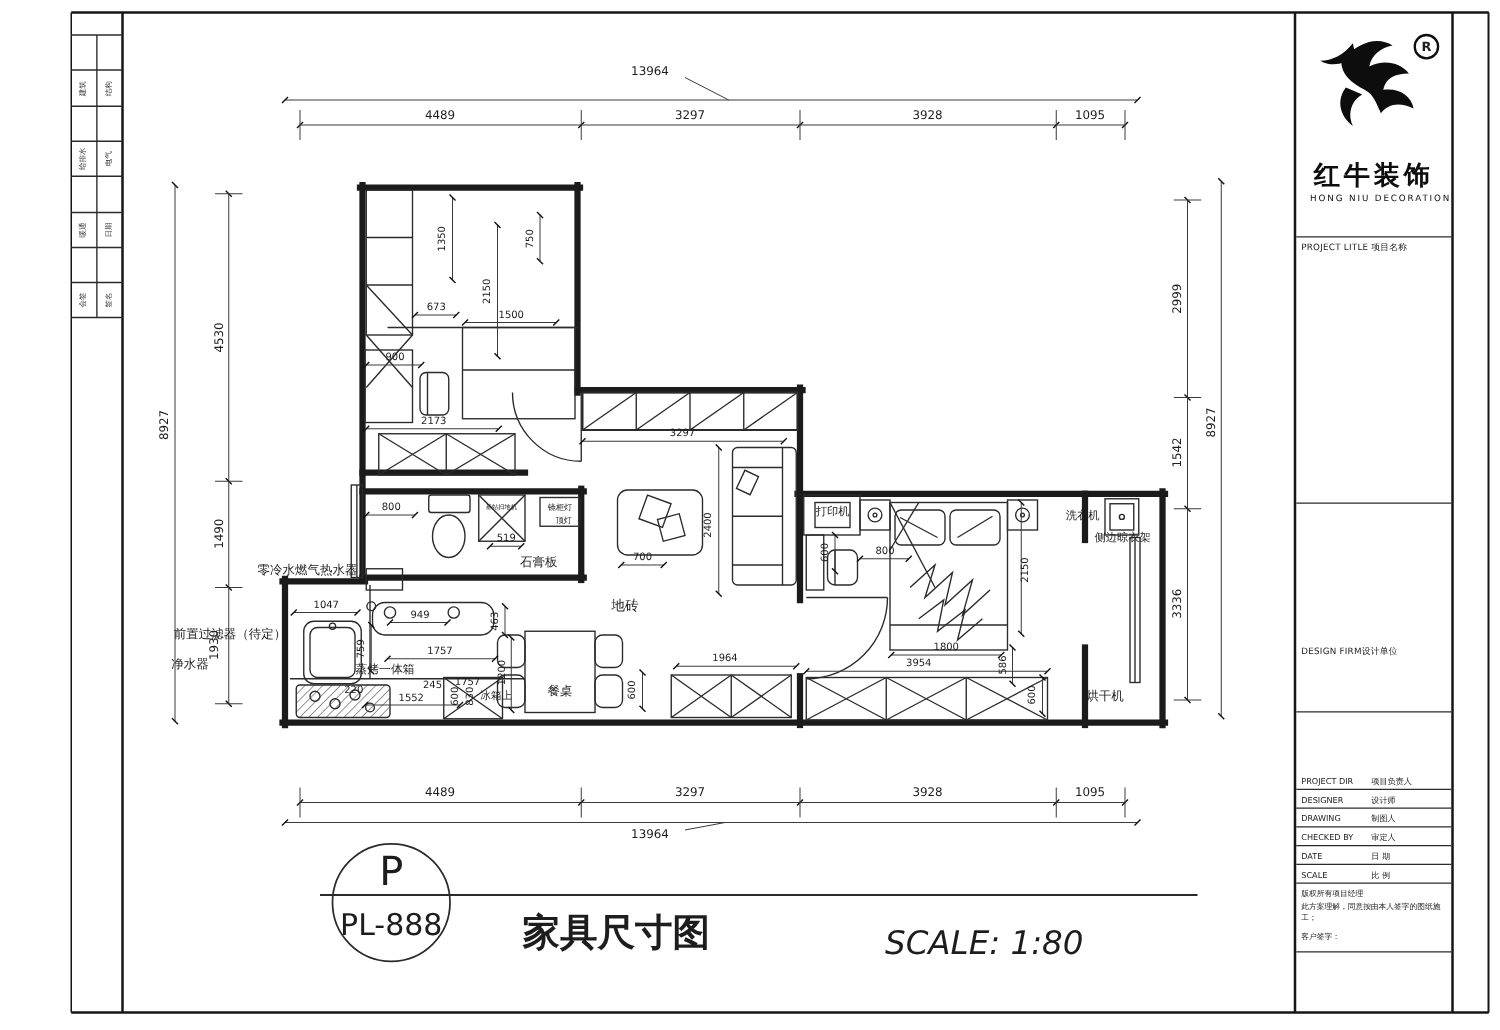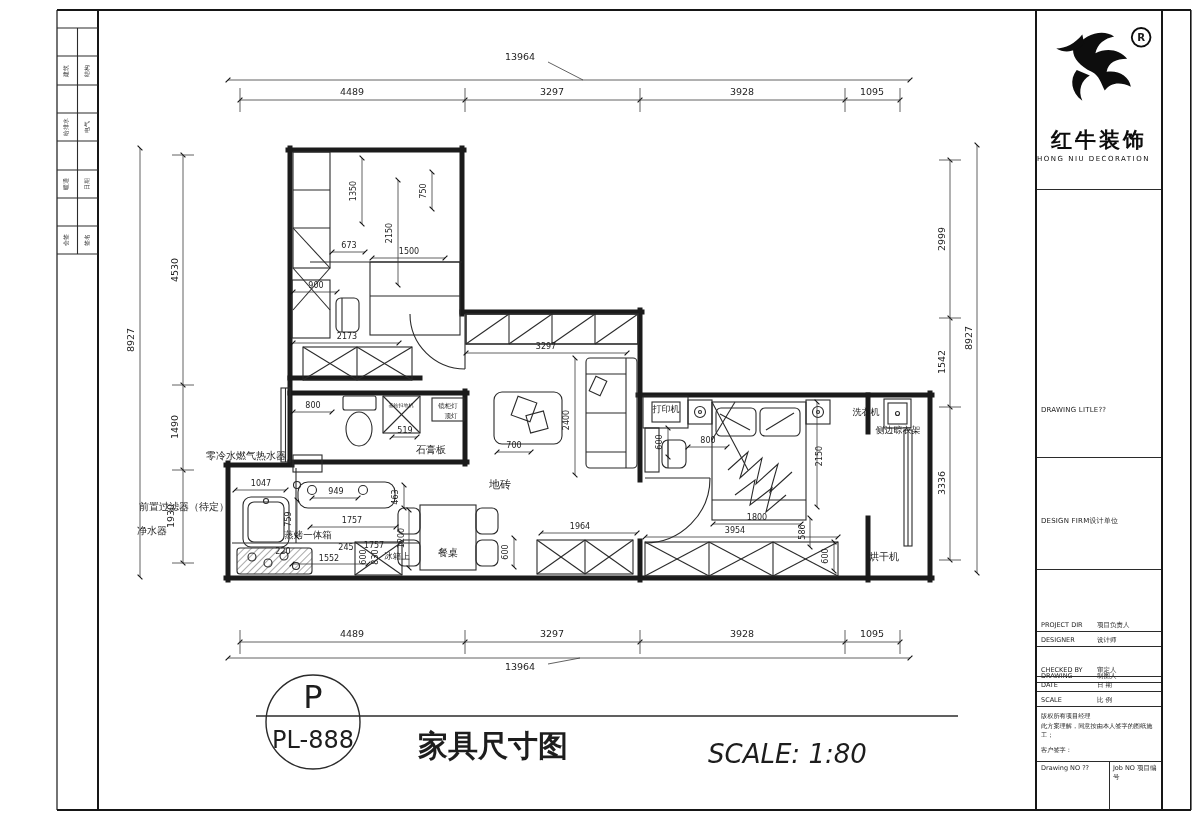--- a/index.html
+++ b/index.html
@@ -21,21 +21,21 @@
   #tblock{position:absolute;left:1035px;top:10px;width:128px;height:800px;
           border-left:2px solid #161616;border-right:2px solid #161616;box-sizing:border-box;}
   .tb-sec{position:absolute;left:0;right:0;border-bottom:1px solid #2b2b2b;box-sizing:border-box;}
   .tb-label{font-size:7px;padding:3px 0 0 4px;letter-spacing:.2px;color:#222;}
   .tb-row{position:absolute;left:0;right:0;height:15px;border-bottom:1px solid #2b2b2b;box-sizing:border-box;font-size:6.5px;}
   .tb-row .l{position:absolute;left:4px;top:4px;}
   .tb-row .v{position:absolute;left:60px;top:4px;}
   .rev-cell{position:absolute;top:0;bottom:0;font-size:6.5px;padding:2px 0 0 4px;box-sizing:border-box;}
   .logo-cn{position:absolute;left:0;right:0;top:116px;text-align:center;font-size:21px;font-weight:bold;
            letter-spacing:3px;color:#0d0d0d;}
-  .logo-en{position:absolute;left:0;right:0;top:145px;text-align:left;font-size:7px;letter-spacing:1.5px;color:#0d0d0d;}
+  .logo-en{position:absolute;left:0;right:0;top:145px;text-align:right;font-size:7px;letter-spacing:1.5px;color:#0d0d0d;}
   .copyr{font-size:6.2px;line-height:1.55;padding:4px 3px 0 4px;color:#222;}
   .copyr .sig{margin-top:5px;}
 </style>
 </head>
 <body>
 
 <div id="sheet">
 
 <svg width="1200" height="824" viewBox="0 0 1200 824" style="position:absolute;left:0;top:0;">
   <defs>
@@ -399,37 +399,37 @@
       <path d="M30,28 C44,10 62,6 74,14 C64,16 56,22 54,32 C66,26 80,28 88,38 C76,38 68,42 66,52 C78,50 90,56 92,68 C80,62 70,64 64,72 C60,64 58,56 50,52 C38,46 30,38 30,28 Z" fill="#0d0d0d"></path>
       <path d="M34,50 C26,60 28,74 40,83 C35,72 39,61 48,56 Z" fill="#0d0d0d"></path>
       <path d="M40,12 C32,22 22,27 12,27 C22,33 34,30 42,22 Z" fill="#0d0d0d"></path>
       <circle cx="103" cy="15" r="10" fill="none" stroke="#0d0d0d" stroke-width="2"></circle>
       <text x="103" y="19" style="font-size:11px;font-weight:bold;text-anchor:middle">R</text>
     </svg>
     <div class="logo-cn">红牛装饰</div>
     <div class="logo-en">HONG NIU DECORATION</div>
   </div>
 
-  <div class="tb-sec" style="top:393px;height:55px;">
-    <div class="tb-label">DRAWING LITLE??</div>
+  <div class="tb-sec" style="top:180px;height:213px;">
+    <div class="tb-label">PROJECT LITLE  项目名称</div>
   </div>
   <div class="tb-sec" style="top:503px;height:57px;">
     <div class="tb-label">DESIGN FIRM设计单位</div>
   </div>
 
 
   <div class="tb-row" style="top:607px;">
     <span class="l">PROJECT DIR</span>
     <span class="v">项目负责人</span>
   </div>
   <div class="tb-row" style="top:622px;">
     <span class="l">DESIGNER</span>
     <span class="v">设计师</span>
   </div>
-  <div class="tb-row" style="top:658px;">
+  <div class="tb-row" style="top:637px;">
     <span class="l">DRAWING</span>
     <span class="v">制图人</span>
   </div>
   <div class="tb-row" style="top:652px;">
     <span class="l">CHECKED BY</span>
     <span class="v">审定人</span>
   </div>
   <div class="tb-row" style="top:667px;text-align:right;">
     <span class="l">DATE</span>
     <span class="v">日 期</span>
@@ -440,22 +440,17 @@
   </div>
 
   <div class="tb-sec" style="top:697px;height:55px;">
     <div class="copyr">
       <div>版权所有项目经理</div>
       <div>此方案理解，同意按由本人签字的图纸施工；</div>
       <div class="sig">客户签字：</div>
     </div>
   </div>
 
-  <div class="tb-sec" style="top:752px;height:48px;border-bottom:none;">
-    <div style="position:absolute;left:58%;top:0;bottom:0;border-left:1px solid #2b2b2b;"></div>
-    <div class="rev-cell" style="left:0;width:58%;">Drawing NO ??</div>
-    <div class="rev-cell" style="left:58%;right:0;">Job NO 项目编号</div>
-  </div>
 </div>
 
 <div style="position:absolute;left:1190px;top:10px;height:800px;width:0;border-left:1.2px solid #161616;"></div>
 
 </div>
 
 </body></html>

